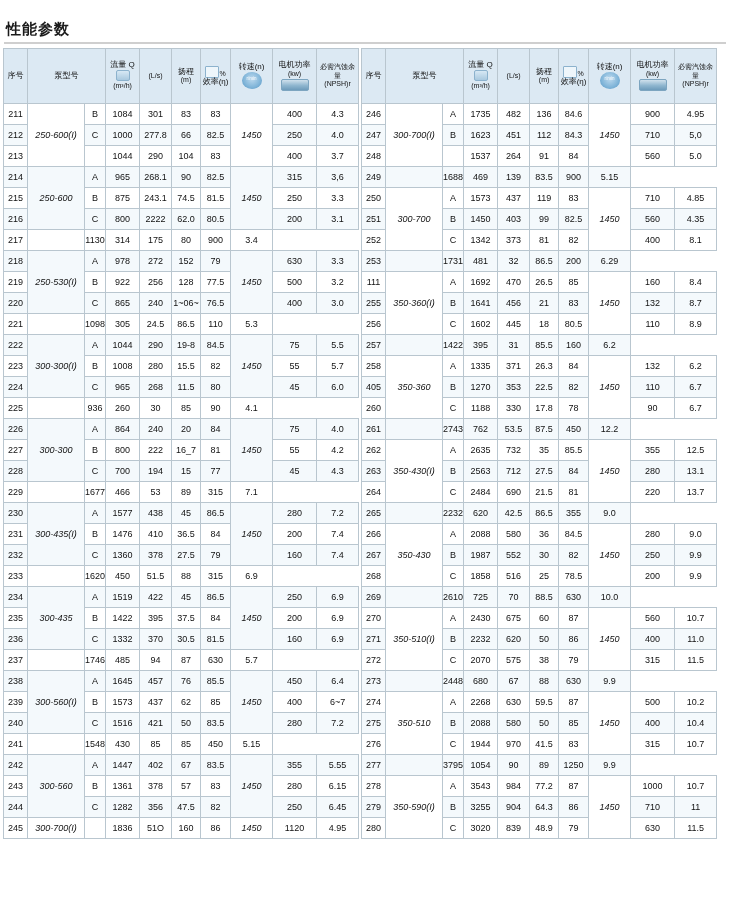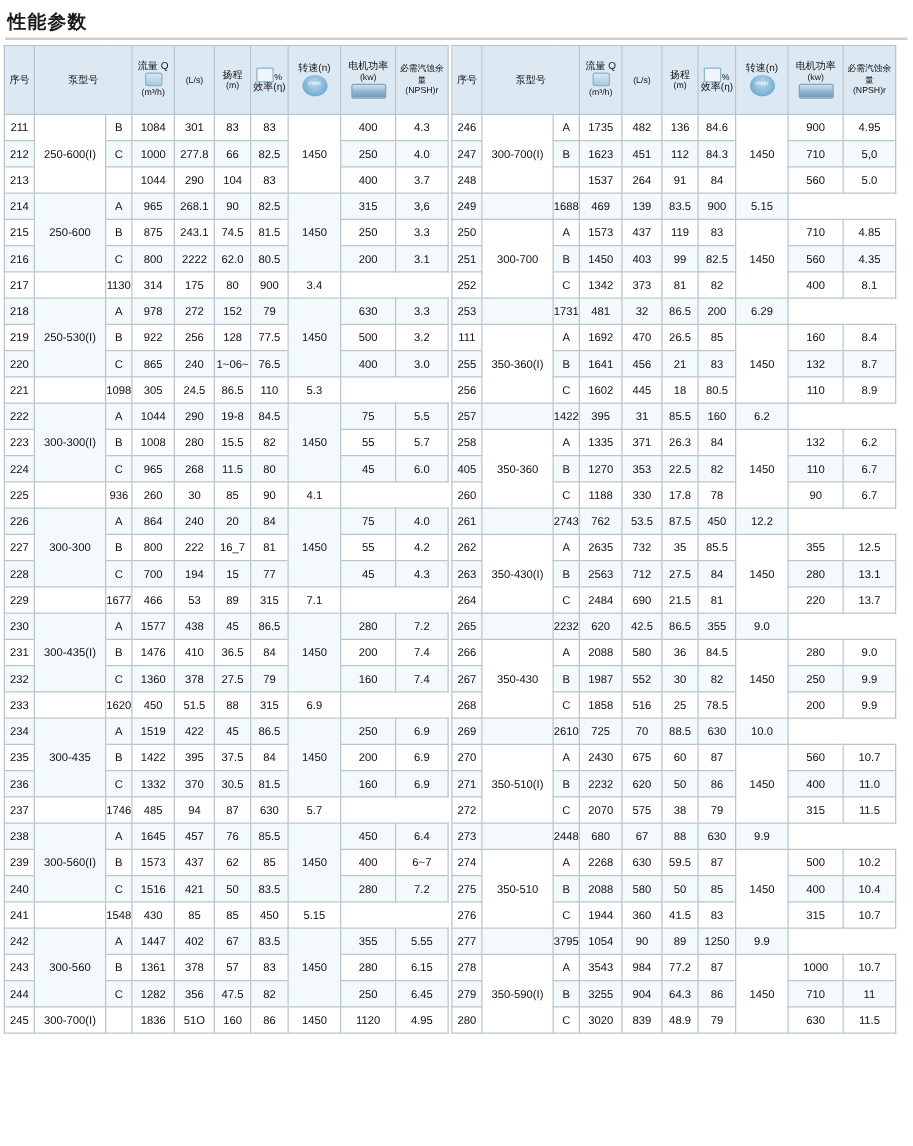--- a/index.html
+++ b/index.html
@@ -8,21 +8,21 @@
     background:#ffffff;
     font-family:"Liberation Sans","DejaVu Sans",sans-serif;
     font-size:9px;
     color:#111;
     overflow:hidden;
   }
   .page-title{
     font-size:15px;
     font-weight:bold;
     color:#1a1a1a;
-    padding:8px 6px 3px 6px;
+    padding:20px 6px 3px 6px;
     letter-spacing:1px;
   }
   .title-rule{
     height:2px;background:#cfcfcf;margin:0 4px 4px 4px;
   }
   .tables{
     display:flex;
     gap:2px;
     padding:0 3px;
   }
@@ -44,21 +44,21 @@
     font-size:8px;
     line-height:1.05;
     font-weight:normal;
     height:52px;
     padding:1px;
   }
   .hdr-sub{font-size:7px;}
   .blue-cell{background:#e8f1f8;}
   .lightrow td{background:#f4f9fc;}
   .whiterow td{background:#ffffff;}
-  .grp{background:#ffffff;}
+  .grp{background:#ffffff;font-style:italic;}
   .speed-ico{
     display:block;
     margin:1px auto 0 auto;
     width:20px;height:17px;
     border-radius:50%;
     background:radial-gradient(circle at 50% 40%,#bcd9ee 0%,#7fb4d8 60%,#4f90c0 100%);
     position:relative;
   }
   .speed-ico:after{
     content:"r/min";
@@ -876,21 +876,21 @@
           <td>580</td>
           <td>50</td>
           <td>85</td>
           <td>400</td>
           <td>10.4</td>
         </tr>
         <tr class="whiterow">
           <td class="blue-cell">276</td>
           <td class="blue-cell">C</td>
           <td>1944</td>
-          <td>360</td>
+          <td>970</td>
           <td>41.5</td>
           <td>83</td>
           <td>315</td>
           <td>10.7</td>
         </tr>
         <tr class="lightrow">
           <td class="blue-cell">277</td>
           <td class="blue-cell"></td>
           <td>3795</td>
           <td>1054</td>

